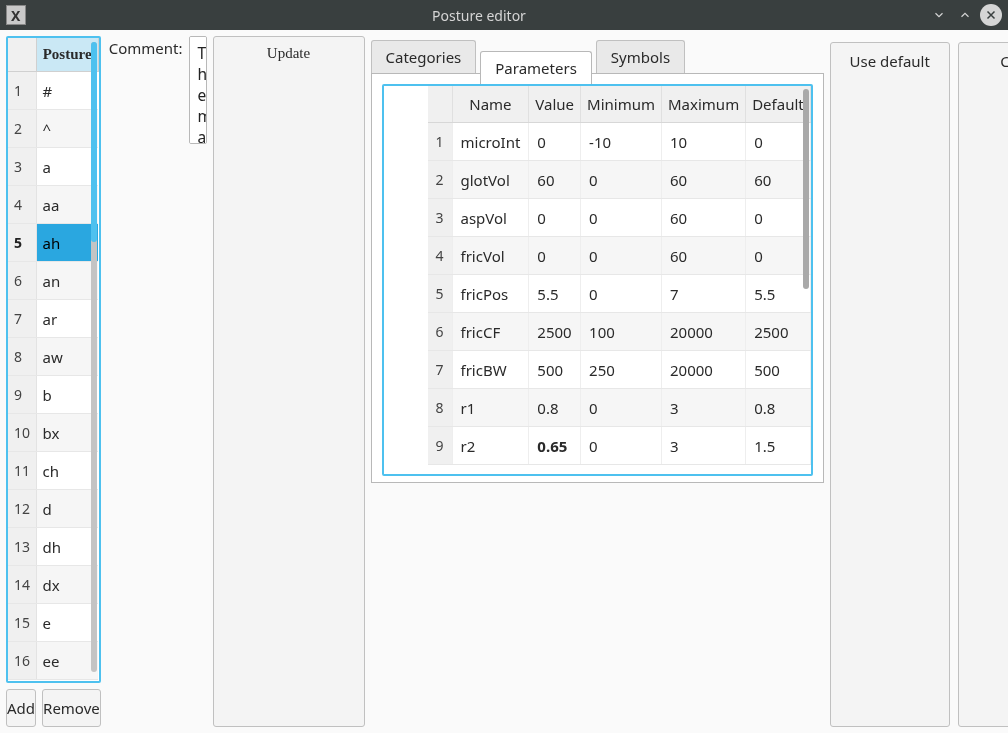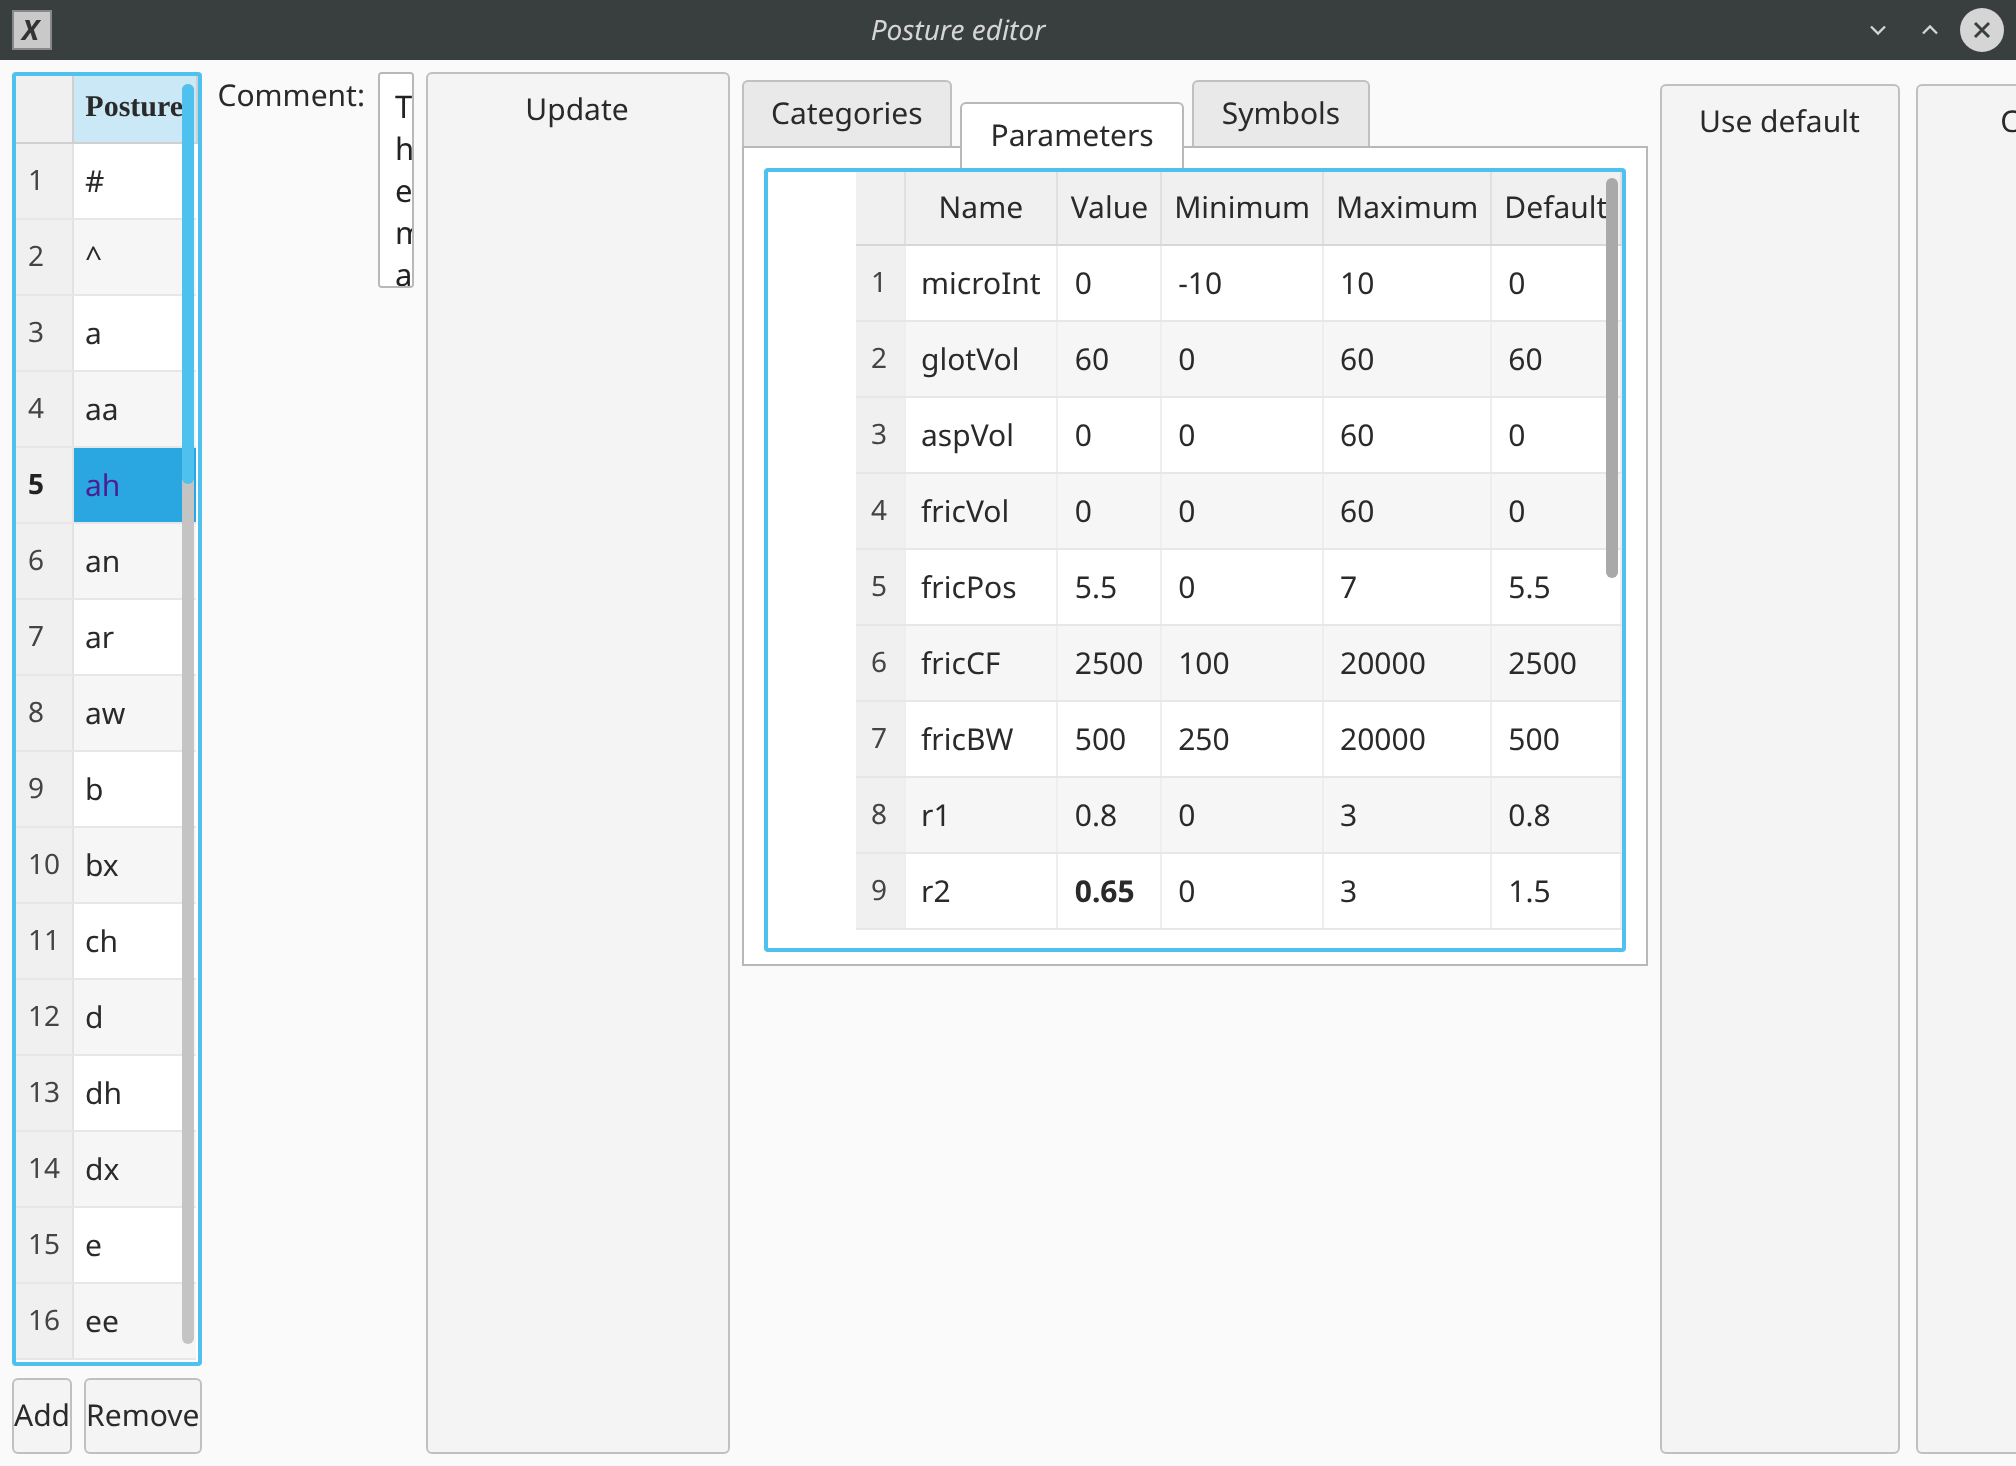--- a/index.html
+++ b/index.html
@@ -1,54 +1,54 @@
 <!DOCTYPE html>
 <html><head>
 <meta charset="utf-8">
 <style>
   * { box-sizing: border-box; }
   html, body { margin: 0; padding: 0; width: 1008px; height: 733px; font-family: "Noto Sans", "DejaVu Sans", sans-serif; font-size: 15px; color: #2a2a2a; background: #e8e8e8; }
   .window-frame { width: 1008px; height: 733px; display: flex; flex-direction: column; background: #fafafa; }
 
   
-  .titlebar { height: 30px; background: #393f3f; display: flex; align-items: center; padding: 0 6px; color: #c9c9c9; font-style: italic; }
+  .titlebar { height: 30px; background: #393f3f; display: flex; align-items: center; padding: 0 6px; color: #c9c9c9; }
   .titlebar .app-icon { width: 20px; height: 20px; background: #c9c9c9; position: relative; margin-right: 8px; border: 1px solid #888; }
   .titlebar .app-icon::after { content:"X"; position:absolute; left:4px; top:0; font-size:14px; color:#333; font-weight:bold; }
   .titlebar .title-text { flex: 1; text-align: center; font-size: 14px; color: #d5d5d5; }
   .titlebar .win-btn { width: 22px; height: 22px; margin-left: 4px; display: flex; align-items: center; justify-content: center; color: #d5d5d5; cursor: pointer; }
   .titlebar .win-btn.close { background: #d5d5d5; border-radius: 50%; color: #393f3f; }
   .titlebar .win-btn svg { width:14px; height:14px; }
 
   
   .body-area { flex: 1; display: flex; padding: 6px; gap: 8px; }
 
   
   .posture-panel { width: 194px; display: flex; flex-direction: column; gap: 6px; }
   .posture-table-wrap { flex: 1; border: 2px solid #4ec1ef; border-radius: 2px; background: #fff; overflow: hidden; position: relative; }
   .posture-table { width: 100%; border-collapse: collapse; table-layout: fixed; }
   .posture-table th { background: #cae8f5; font-weight: 600; font-size: 15px; padding: 8px 6px; border-bottom: 1px solid #d0d0d0; border-right: 1px solid #d0d0d0; font-family: Liberation Serif, serif; }
   .posture-table th.rownum { width: 28px; background: #f0f0f0; }
   .posture-table td { padding: 0 6px; height: 38px; border-bottom: 1px solid #e7e7e7; font-size: 15px; }
   .posture-table td.rownum { width: 28px; background: #f0f0f0; text-align: left; color: #444; border-right: 1px solid #e3e3e3; font-size: 14px; }
   .posture-table tr:nth-child(even) td.val { background: #f6f6f6; }
-  .posture-table tr.selected td { background: #2aa7e0 !important; color: #4c1d95; }
+  .posture-table tr.selected td { background: #2aa7e0 !important; color: #000000; }
   .posture-table tr.selected td.rownum { background: #f0f0f0 !important; color: #222; font-weight: bold; }
   .posture-scroll { position: absolute; right: 2px; top: 4px; width: 6px; background: #c4c4c4; border-radius: 3px; }
   .posture-scroll .thumb { width: 6px; background: #4ec1ef; border-radius: 3px; }
 
   .posture-buttons { display: flex; gap: 6px; }
   .btn { background: #f4f4f4; border: 1px solid #c0c0c0; border-radius: 3px; padding: 8px 0; font-size: 15px; cursor: pointer; text-align: center; }
   .posture-buttons .btn { flex: 1; }
 
   
   .right-panel { flex: 1; display: flex; flex-direction: row; gap: 6px; }
   .comment-label { font-size: 15px; padding-top:2px; }
   .comment-box { width: 100%; height: 108px; border: 1px solid #b8b8b8; border-radius: 2px; padding: 6px 8px; font-size: 15.5px; color: #222; background: #fff; resize: none; font-family: inherit; line-height: 1.35; }
   .update-row { display: flex; justify-content: flex-end; }
-  .update-row .btn { width: 152px; }
+  .update-row .btn { width: 152px; font-family: Liberation Serif, serif; }
 
   
   .tabs-wrap { margin-top: 4px; }
   .tabbar { display: flex; }
   .tab { padding: 6px 14px; font-size: 15px; background: #e9e9e9; border: 1px solid #c0c0c0; border-bottom: none; margin-right: 4px; border-radius: 3px 3px 0 0; cursor: pointer; }
   .tab.active { background: #fff; border-color: #b8b8b8; position: relative; top: 11px; z-index:2; }
   .tab-content { border: 1px solid #b8b8b8; background: #fff; padding: 10px 10px 6px 10px; height: 410px; display: flex; flex-direction: column; }
 
   
   .param-table-outer { border: 2px solid #4ec1ef; border-radius: 2px; overflow: hidden; flex:1; position: relative; background:#fff;padding-left:44px; }

